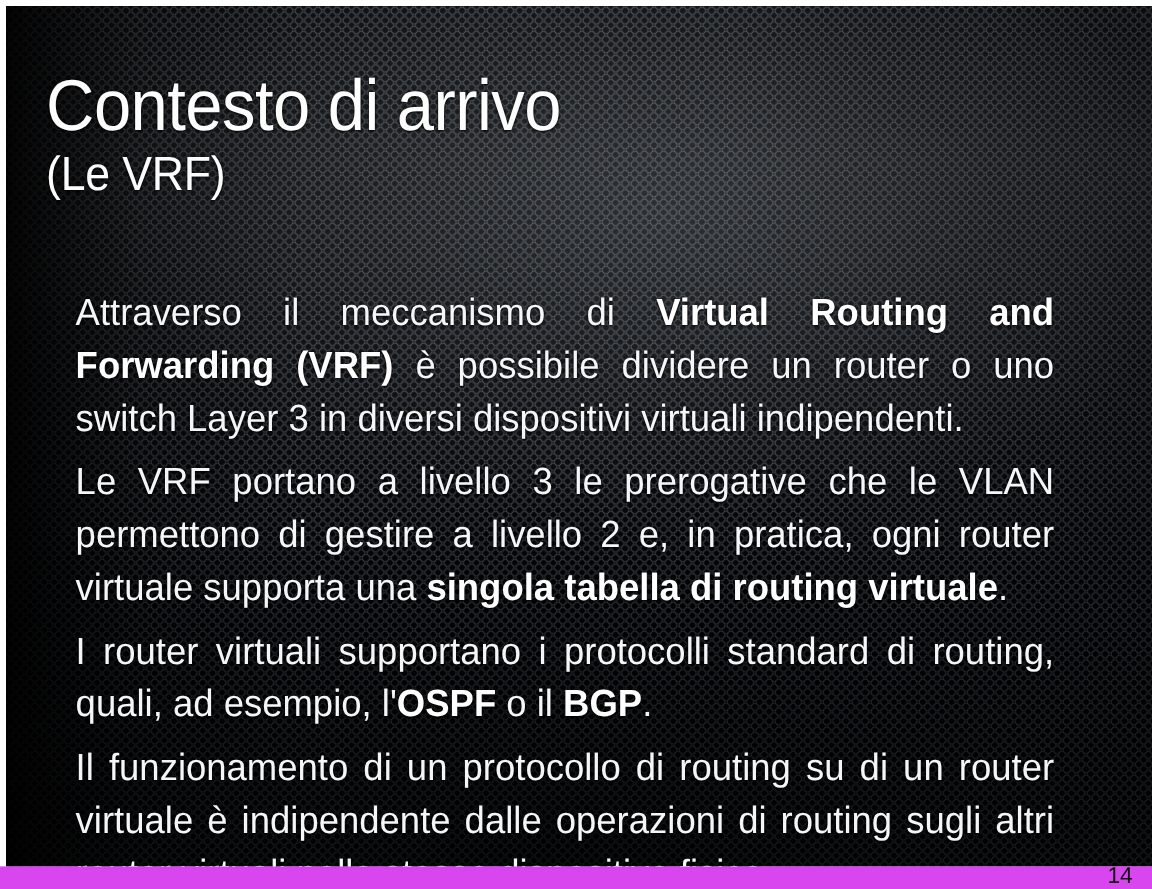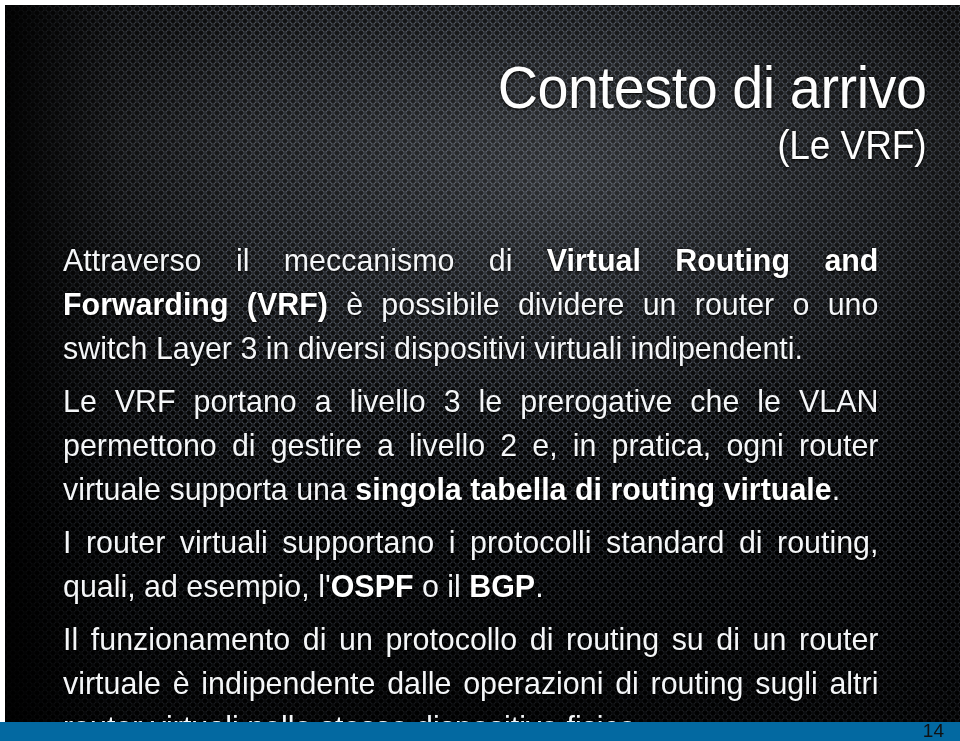--- a/index.html
+++ b/index.html
@@ -73,21 +73,21 @@
     position: absolute;
     inset: 0;
     z-index: 5;
   }
 
   .title-block {
     position: absolute;
     left: 0;
     top: 52px;
     width: 955px;
-    text-align: right;
+    text-align: left;
   }
   .slide-title {
     font-family: "Liberation Sans Narrow", "Liberation Sans", sans-serif;
     font-size: 60px;
     font-weight: 300;
     line-height: 1.02;
     color: #fdfdfd;
     letter-spacing: -0.5px;
     transform: scaleX(0.93);
     text-shadow: 0 1px 2px rgba(0,0,0,0.85), 0 0 5px rgba(0,0,0,0.6);
@@ -132,21 +132,21 @@
     color: #ffffff;
   }
 
   
   #page-strip {
     position: absolute;
     left: 0;
     top: 722px;
     width: 960px;
     height: 19px;
-    background: #0369a1;
+    background: #d946ef;
   }
   #page-number {
     position: absolute;
     right: 16px;
     top: -1px;
     font-family: "Liberation Sans", sans-serif;
     font-size: 19px;
     color: #111111;
     line-height: 20px;
   }

